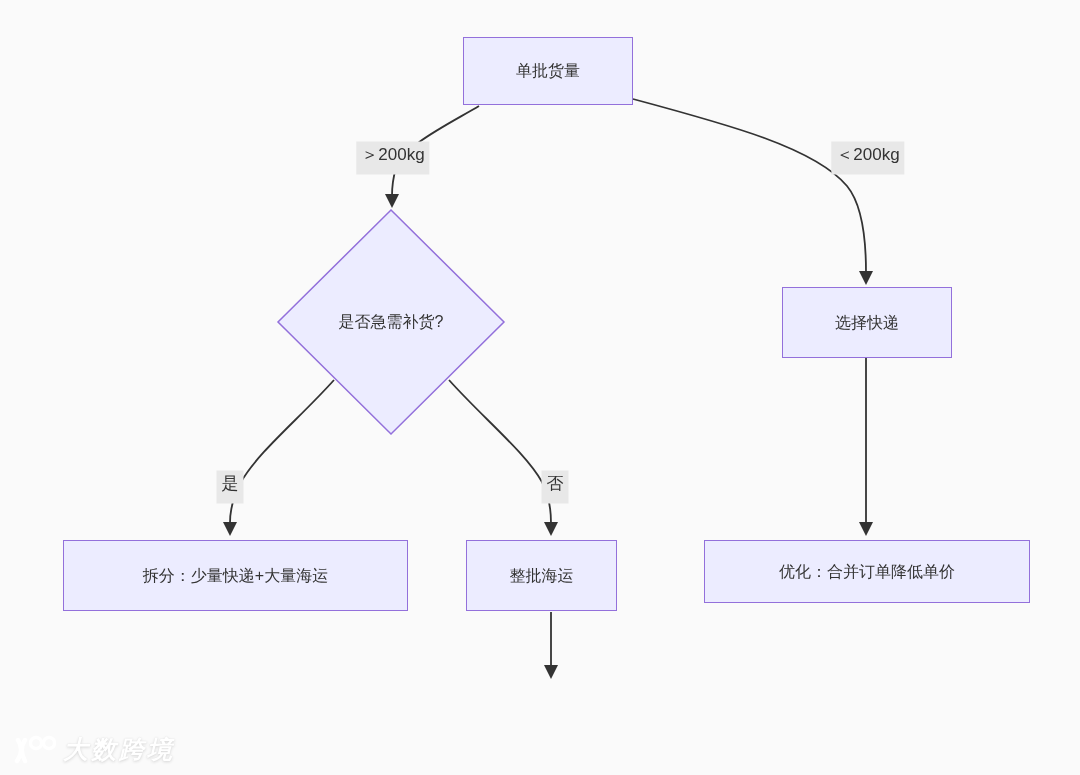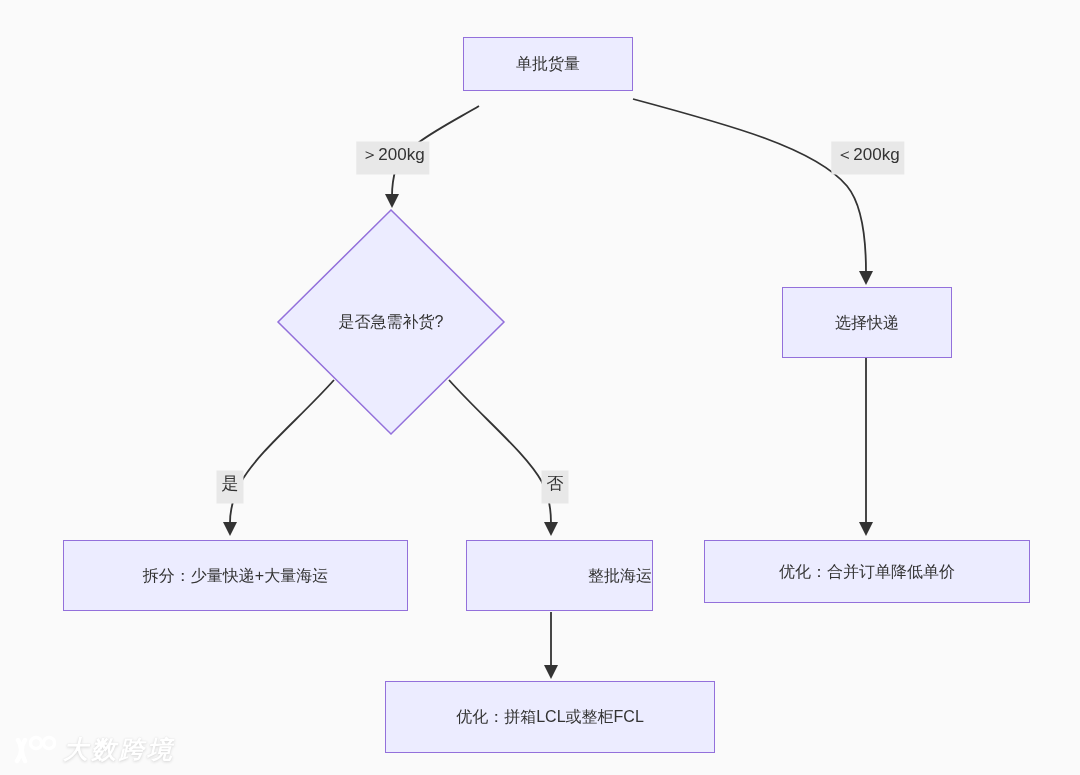--- a/index.html
+++ b/index.html
@@ -83,43 +83,40 @@
     <path d="M 449 380 C 483 418, 525 452, 542 482 C 550 497, 551 512, 551 523" stroke="#333333" stroke-width="1.8" fill="none"></path>
     <polygon points="551,536 544,522 558,522" fill="#333333"></polygon>
 
     <path d="M 551 612 L 551 666" stroke="#333333" stroke-width="1.8" fill="none"></path>
     <polygon points="551,679 544,665 558,665" fill="#333333"></polygon>
 
     <path d="M 866 358 L 866 523" stroke="#333333" stroke-width="1.8" fill="none"></path>
     <polygon points="866,536 859,522 873,522" fill="#333333"></polygon>
   </svg>
 
-  <div class="node" style="left:463px; top:37px; width:170px; height:54px;">
+  <div class="node" style="left:463px; top:37px; width:170px; height:68px;">
     <span>单批货量</span>
   </div>
 
   <div class="node" style="left:782px; top:287px; width:170px; height:71px;">
     <span>选择快递</span>
   </div>
 
   <div class="node" style="left:63px; top:540px; width:345px; height:71px;">
     <span>拆分：少量快递+大量海运</span>
   </div>
 
-  <div class="node" style="left:466px; top:540px; width:187px; height:71px;justify-content:flex-end;">
+  <div class="node" style="left:466px; top:540px; width:151px; height:71px;">
     <span>整批海运</span>
   </div>
 
   <div class="node" style="left:704px; top:540px; width:326px; height:63px;">
     <span>优化：合并订单降低单价</span>
   </div>
 
-  <div class="node" style="left:385px; top:681px; width:330px; height:72px;">
-    <span>优化：拼箱LCL或整柜FCL</span>
-  </div>
 
   <div class="diamond-label" style="left:391px; top:322px;">是否急需补货?</div>
 
   <div class="edge-label" style="left:393px; top:158px;">＞200kg</div>
 
   <div class="edge-label" style="left:868px; top:158px;">＜200kg</div>
 
   <div class="edge-label" style="left:230px; top:487px;">是</div>
 
   <div class="edge-label" style="left:555px; top:487px;">否</div>

